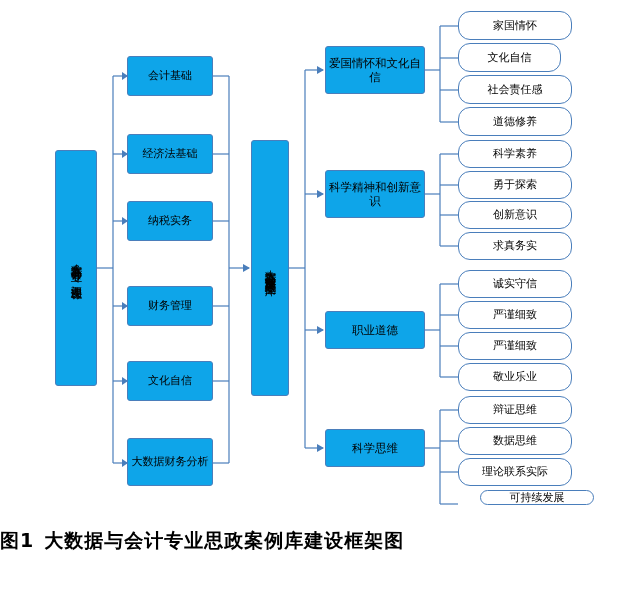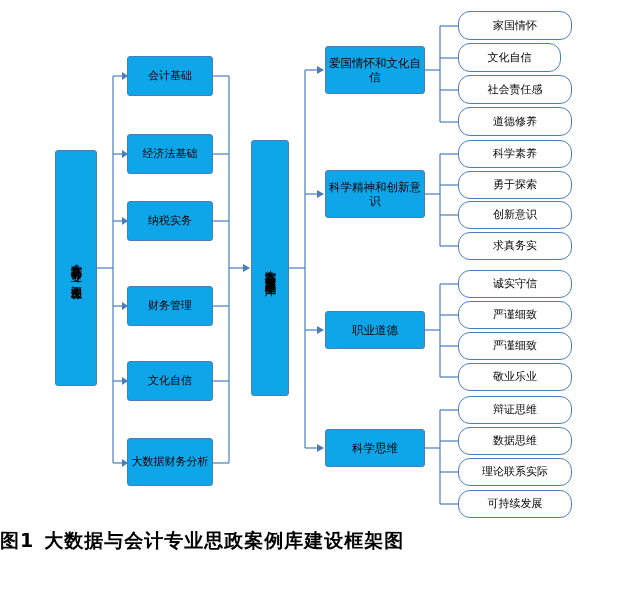--- a/index.html
+++ b/index.html
@@ -181,19 +181,19 @@
   <div class="node leaf" style="left:458px; top:232px; width:114px; height:28px;">求真务实</div>
 
   <div class="node leaf" style="left:458px; top:270px; width:114px; height:28px;">诚实守信</div>
   <div class="node leaf" style="left:458px; top:301px; width:114px; height:28px;">严谨细致</div>
   <div class="node leaf" style="left:458px; top:332px; width:114px; height:28px;">严谨细致</div>
   <div class="node leaf" style="left:458px; top:363px; width:114px; height:28px;">敬业乐业</div>
 
   <div class="node leaf" style="left:458px; top:396px; width:114px; height:28px;">辩证思维</div>
   <div class="node leaf" style="left:458px; top:427px; width:114px; height:28px;">数据思维</div>
   <div class="node leaf" style="left:458px; top:458px; width:114px; height:28px;">理论联系实际</div>
-  <div class="node leaf" style="left:458px; top:490px; width:114px; height:28px;">可持续发展</div>
+  <div class="node leaf" style="left:480px; top:490px; width:114px; height:15px;">可持续发展</div>
 
 </div>
 
 <div class="caption">
   <span class="num">图1</span><span>大数据与会计专业思政案例库建设框架图</span>
 </div>
 
 </body></html>

